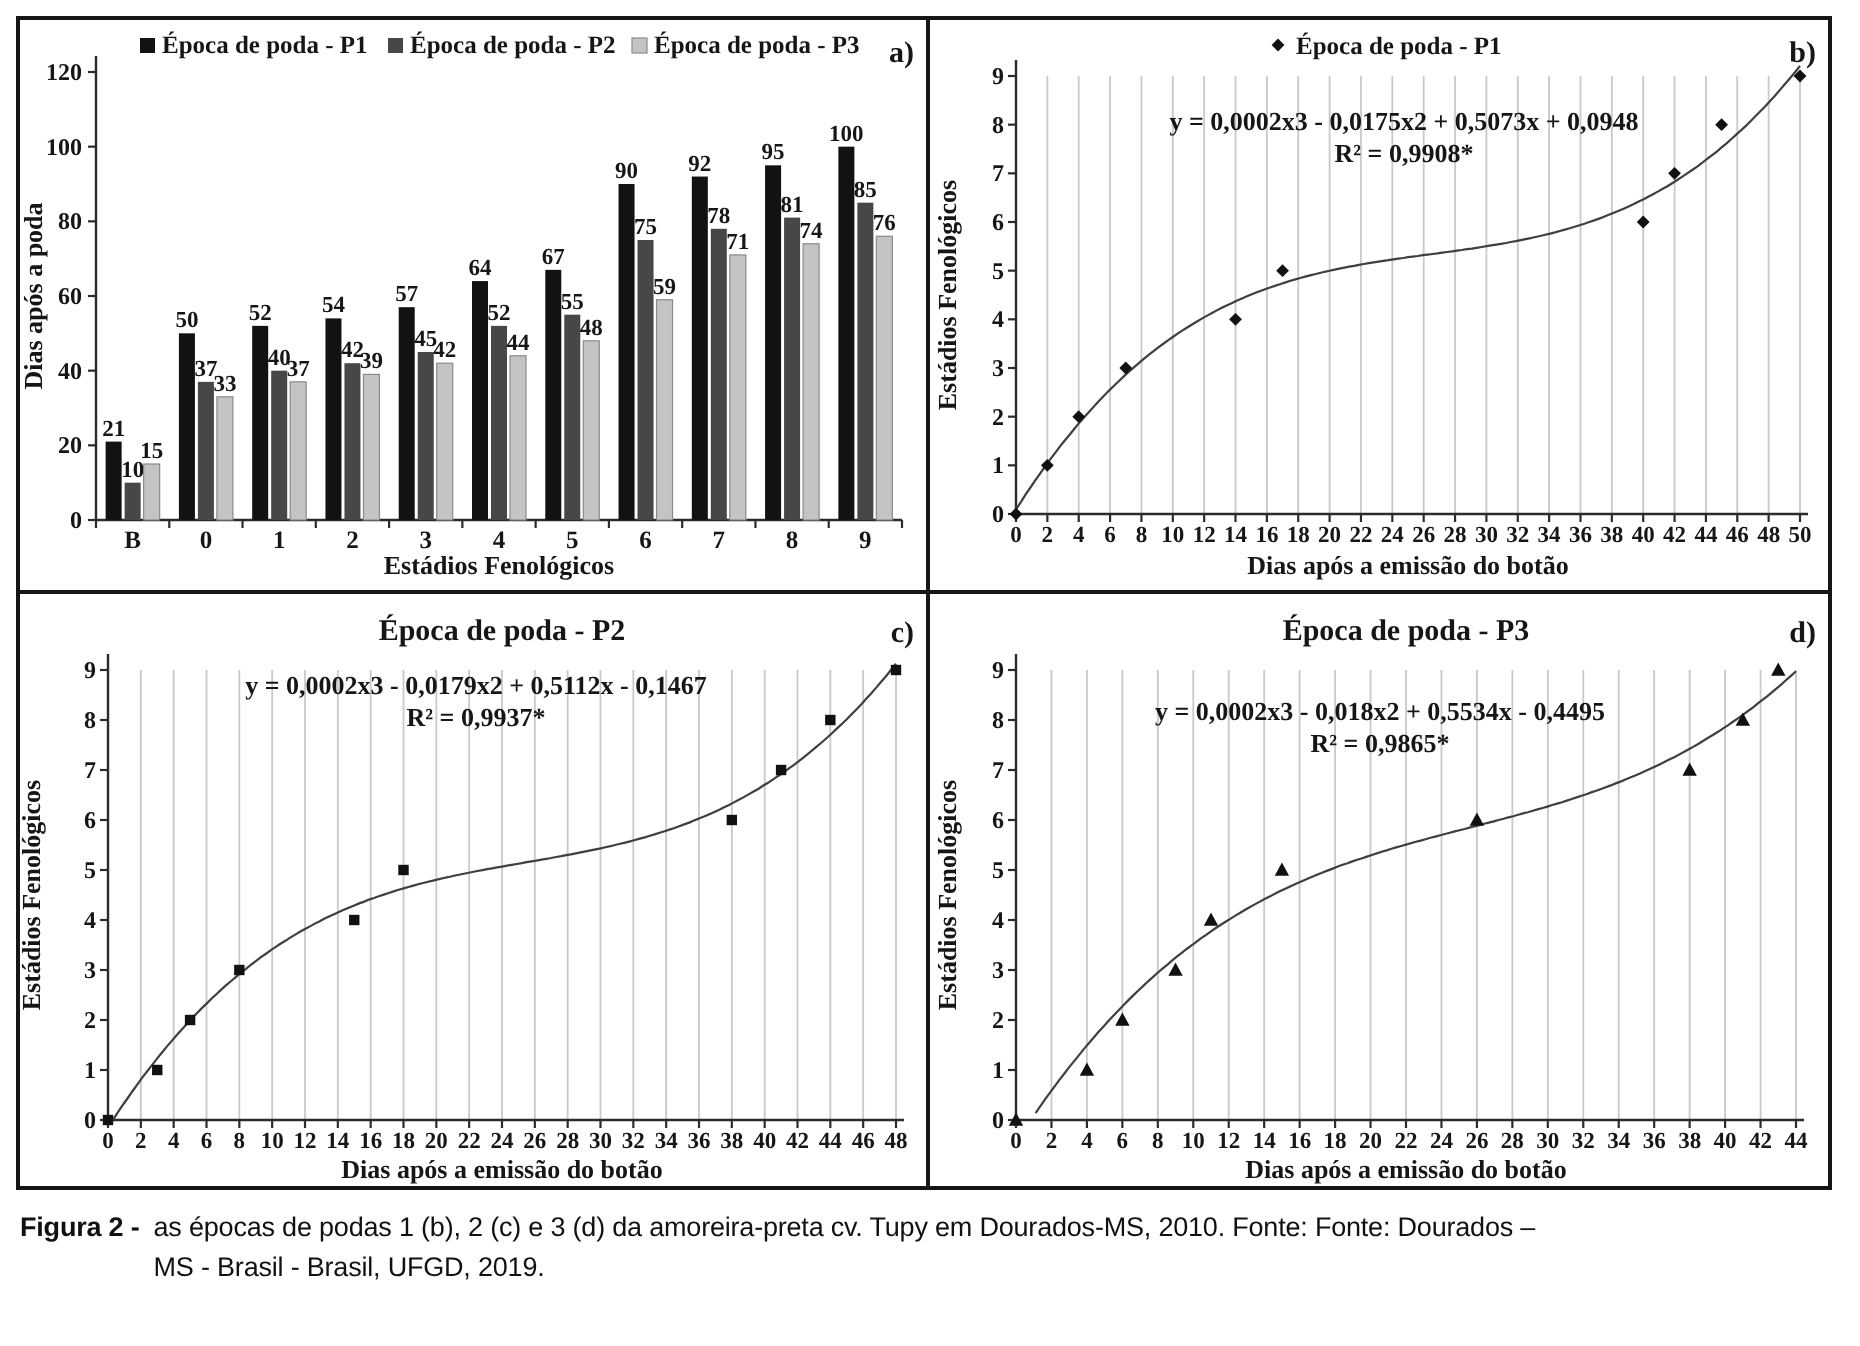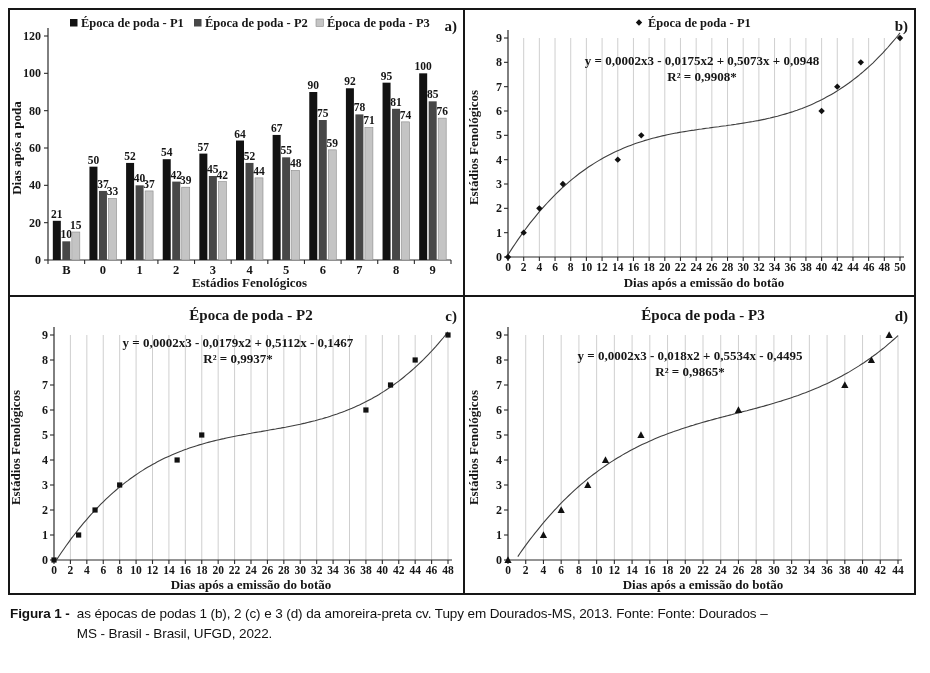--- a/index.html
+++ b/index.html
@@ -518,19 +518,19 @@
           <text x="235" y="289" font-size="13" text-anchor="middle" font-family="&quot;Liberation Serif&quot;, serif" font-weight="bold" fill="#161616">Dias após a emissão do botão</text>
           <text x="10" y="147.5" font-size="13" text-anchor="middle" font-family="&quot;Liberation Serif&quot;, serif" font-weight="bold" fill="#161616" transform="rotate(-90 10 147.5)">Estádios Fenológicos</text>
           <text x="440" y="21" font-size="15" text-anchor="end" font-family="&quot;Liberation Serif&quot;, serif" font-weight="bold" fill="#161616">d)</text>
         </g>
         <clipPath id="clip-d">
           <rect x="39" y="25" width="398" height="236"></rect>
         </clipPath>
       </svg></div>
 
   <div class="caption">
-    <span class="cap-label">Figura 1 -</span>
+    <span class="cap-label">Figura 2 -</span>
     <div class="cap-lines">
-      <div>as épocas de podas 1 (b), 2 (c) e 3 (d) da amoreira-preta cv. Tupy em Dourados-MS, 2013. Fonte: Fonte: Dourados –</div>
-      <div>MS - Brasil - Brasil, UFGD, 2022.</div>
+      <div>as épocas de podas 1 (b), 2 (c) e 3 (d) da amoreira-preta cv. Tupy em Dourados-MS, 2010. Fonte: Fonte: Dourados –</div>
+      <div>MS - Brasil - Brasil, UFGD, 2019.</div>
     </div>
   </div>
 </div>
 
 </body></html>

